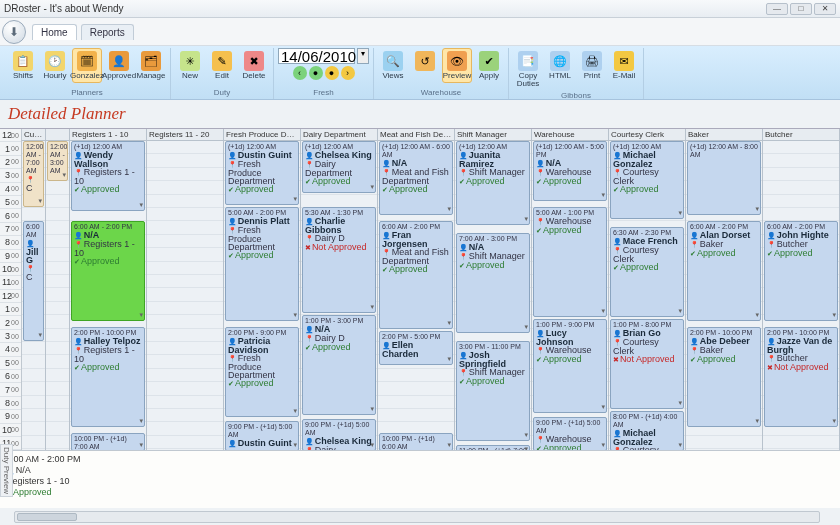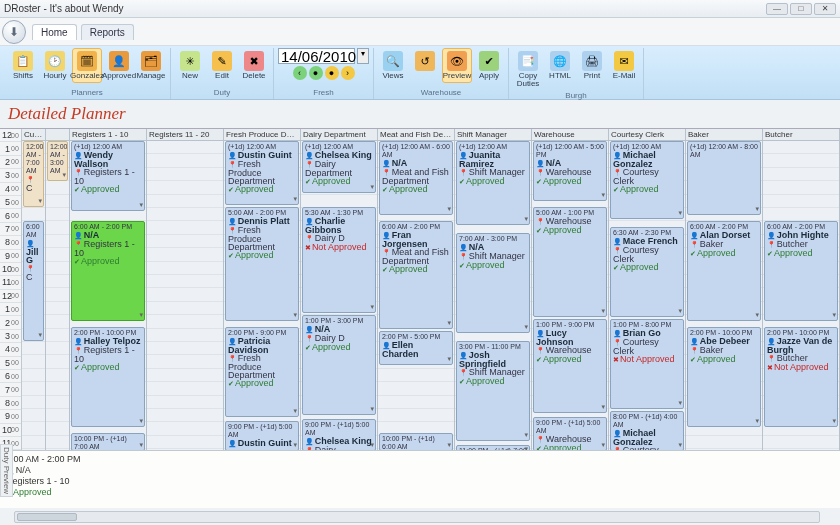--- a/index.html
+++ b/index.html
@@ -160,21 +160,21 @@
         </div>
         <div class="rbtn">
           <div class="ricon" style="background: rgb(174, 208, 239);">🖨</div>
           <div class="lbl">Print</div>
         </div>
         <div class="rbtn">
           <div class="ricon" style="background: rgb(243, 200, 66);">✉</div>
           <div class="lbl">E-Mail</div>
         </div>
       </div>
-      <div class="rtitle">Burgh</div>
+      <div class="rtitle">Gibbons</div>
     </div>
   </div>
 
 <div class="sectiontitle">Detailed Planner</div>
 
 <div class="grid">
   <div class="timecol" id="timecol">
       <div class="trow">
         <span class="n">12</span>
         <span class="ap">00</span>

